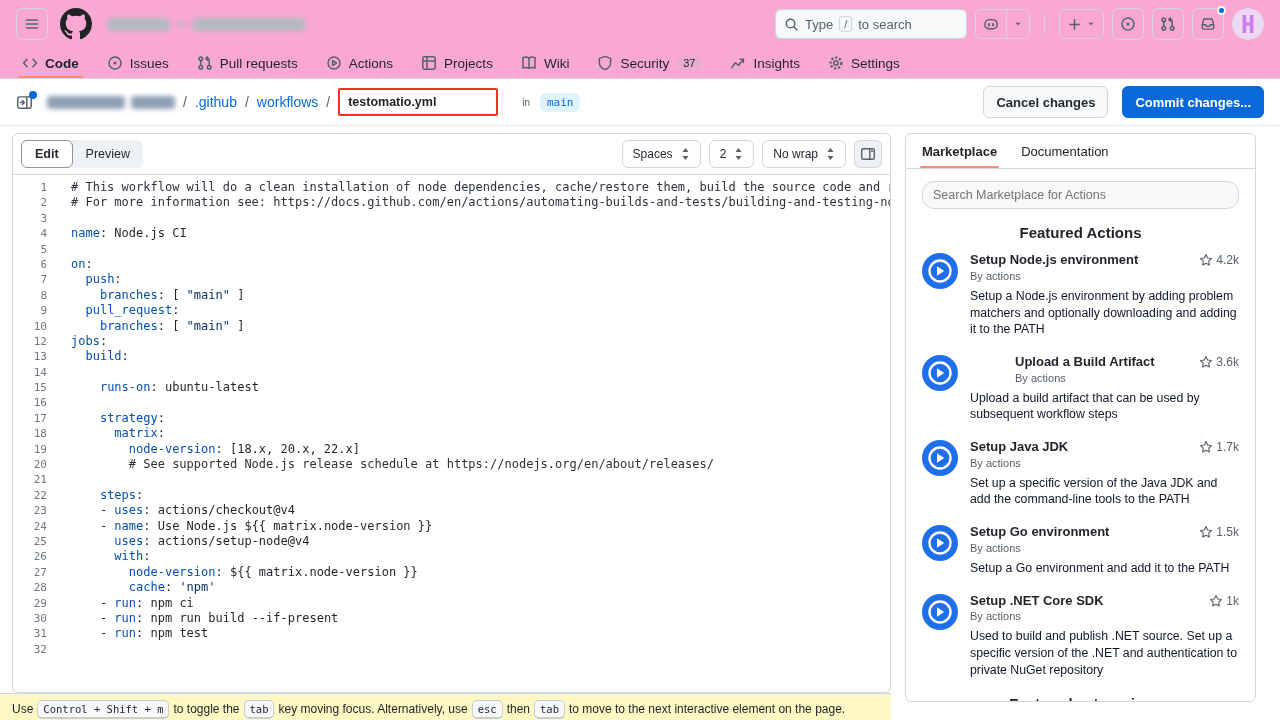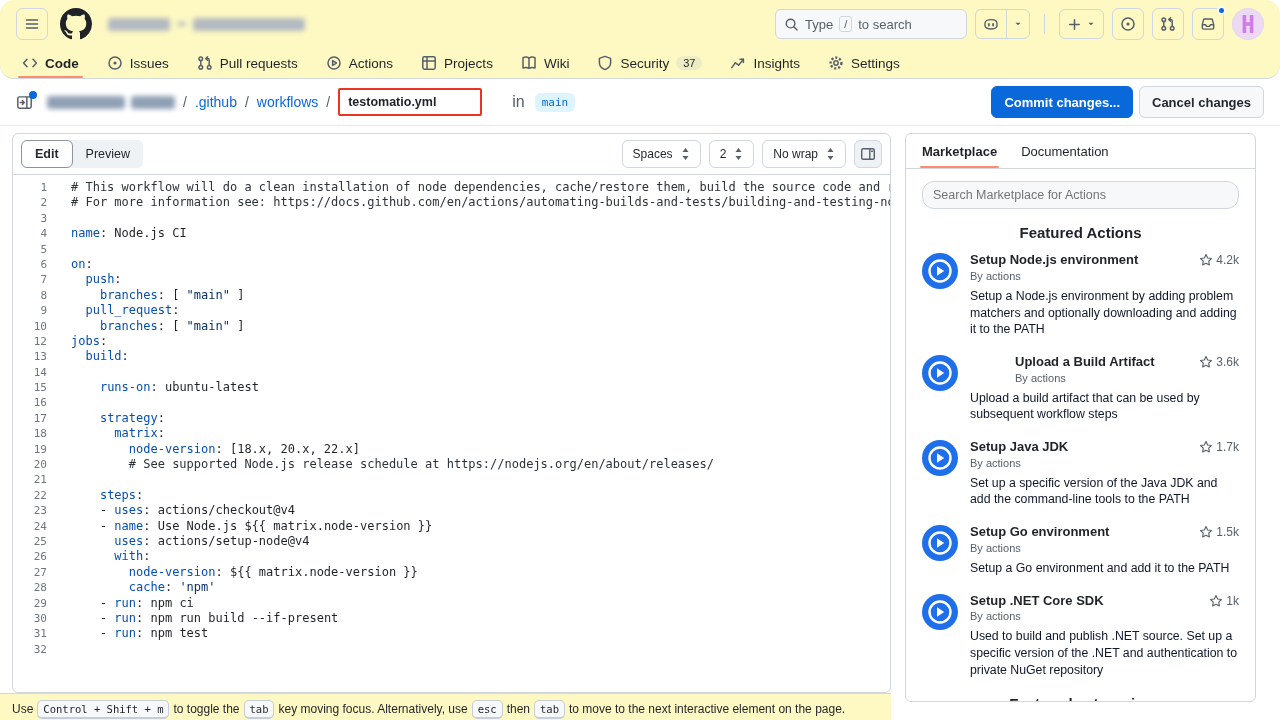--- a/index.html
+++ b/index.html
@@ -1,21 +1,21 @@
 <!DOCTYPE html>
 <html><head>
 <meta charset="utf-8">
 <style>
   * { margin:0; padding:0; box-sizing:border-box; }
   html,body { width:1280px; height:720px; overflow:hidden; }
   body { font-family:"Liberation Sans", sans-serif; background:#ffffff; color:#1f2328; }
   svg { display:block; }
 
   
-  .topnav { background:#fef9c3; border-bottom:1px solid #d0d7de;border-radius:14px; }
+  .topnav { background:#f9a8d4; border-bottom:1px solid #d0d7de; }
   .topnav-row1 { height:48px; display:flex; align-items:center; padding:0 16px; gap:8px; }
   .icon-btn { width:32px; height:32px; border:1px solid #d0d7de; border-radius:6px; background:transparent;
               display:flex; align-items:center; justify-content:center; color:#57606a; position:relative; flex:none; }
   .gh-mark { width:32px; height:32px; color:#1f2328; margin-left:4px; }
   .blur-blob { height:13px; border-radius:3px; filter:blur(2.5px); background:#b3bac1; display:inline-block; }
   .topnav-title { display:flex; align-items:center; gap:7px; margin-left:8px; }
   .spacer { flex:1; }
   .search-box { width:192px; height:30px; border:1px solid #d0d7de; border-radius:6px; background:#f6f8fa;
                 display:flex; align-items:center; gap:6px; padding:0 8px; color:#57606a; font-size:13px; flex:none;}
   .slash-key { border:1px solid #d0d7de; border-radius:3px; font-size:11px; padding:0 4px; line-height:14px; color:#57606a; }
@@ -42,23 +42,23 @@
   .count-pill { background:#afb8c133; border-radius:10px; font-size:11px; padding:1px 7px; font-weight:400; }
 
   
   .file-row { height:47px; background:#ffffff; display:flex; align-items:center; padding:0 16px; gap:6px;
               border-bottom:1px solid #e8ebee; }
   .file-crumb-icon { position:relative; color:#57606a; margin-right:8px; }
   .file-crumb-icon .dot { position:absolute; top:-3px; right:-4px; width:8px; height:8px; border-radius:50%; background:#0969da; }
   .crumb-blur { height:13px; border-radius:3px; filter:blur(2.5px); background:#8fa0b5; display:inline-block; }
   .crumb-link { color:#0969da; font-size:14px; text-decoration:none; }
   .crumb-sep { color:#57606a; font-size:14px; padding:0 2px; }
-  .filename-input { width:144px; height:28px; border:2px solid #ea3323; border-radius:2px; font-size:12.5px;
+  .filename-input { width:160px; height:28px; border:2px solid #ea3323; border-radius:2px; font-size:12.5px;
                     font-weight:700; padding:0 8px; color:#1f2328; outline:none; font-family:"Liberation Sans",sans-serif; }
-  .in-label { color:#57606a; font-size:16px; margin:0 4px 0 24px; }
+  .in-label { color:#57606a; font-size:10px; margin:0 4px 0 18px; }
   .branch-badge { background:#ddf4ff; color:#0969da; font-family:"DejaVu Sans Mono",monospace; font-size:11px;
                   padding:3px 7px; border-radius:6px; }
   .btn { height:32px; border-radius:6px; font-size:13px; font-weight:600; padding:0 12px; border:1px solid #d0d7de;
          background:#f6f8fa; color:#24292f; cursor:pointer; font-family:"Liberation Sans",sans-serif;}
   .btn.primary { background:#0969da; border-color:#0969da; color:#ffffff; margin-left:8px; }
 
   
   .main { position:relative; height:594px; background:#ffffff; }
   .editor-panel { position:absolute; left:12px; top:7px; width:879px; height:560px; border:1px solid #d0d7de;
                   border-radius:6px; background:#fff; overflow:hidden; display:flex; flex-direction:column; }
@@ -289,22 +289,22 @@
   <span class="crumb-blur" style="width:44px"></span>
   <span class="crumb-sep">/</span>
   <a class="crumb-link">.github</a>
   <span class="crumb-sep">/</span>
   <a class="crumb-link">workflows</a>
   <span class="crumb-sep">/</span>
   <input class="filename-input" value="testomatio.yml" style="">
   <span class="in-label">in</span>
   <span class="branch-badge">main</span>
   <div class="spacer"></div>
+  <button class="btn">Cancel changes</button>
   <button class="btn primary">Commit changes...</button>
-  <button class="btn">Cancel changes</button>
 </div>
 
 <div class="main">
 
   <section class="editor-panel">
     <div class="editor-toolbar">
       <div class="seg-group">
         <span class="seg active">Edit</span>
         <span class="seg">Preview</span>
       </div>

